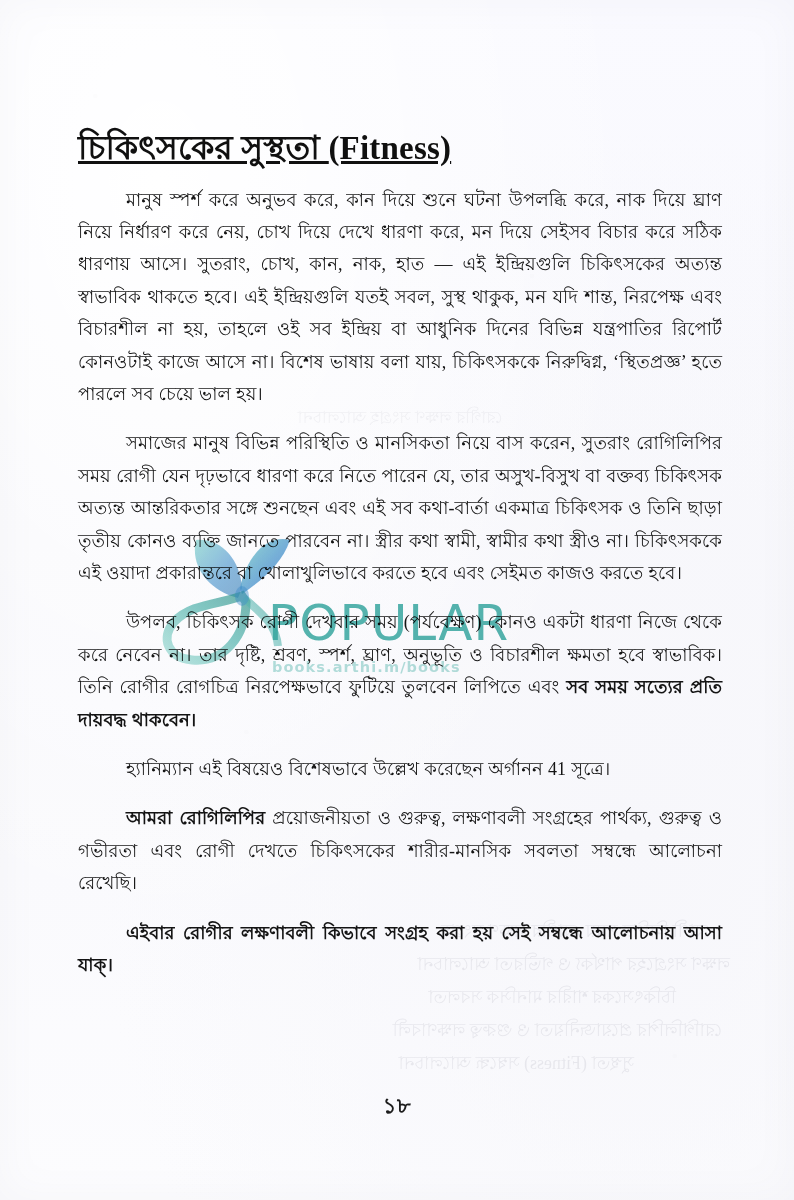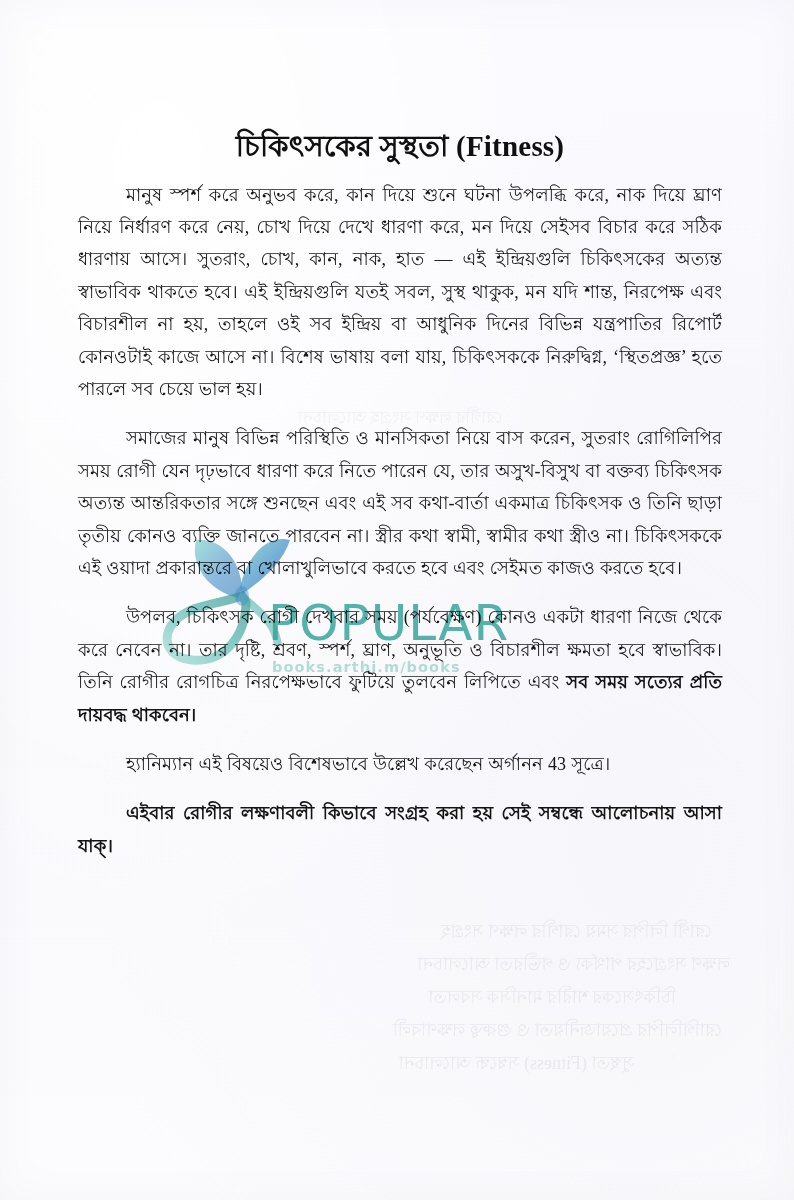--- a/index.html
+++ b/index.html
@@ -45,27 +45,27 @@
 
   
   .content {
     position: absolute;
     left: 78px;
     top: 128px;
     width: 644px;
   }
 
   .chapter-title {
-    text-align: center;
-    font-size: 29px;
+    font-size: 33px;
     line-height: 1.26;
     font-weight: 700;
     letter-spacing: 0.2px;
     margin: 0 0 14px 0;
     color: #101010;
+    text-decoration: underline;
   }
   .chapter-title .latin {
     font-family: "Liberation Serif", "DejaVu Serif", serif;
     font-weight: 700;
   }
 
   .para {
     margin: 0;
     font-size: 18px;
     line-height: 32.4px;
@@ -191,22 +191,23 @@
   <div class="content">
 
     <h1 class="chapter-title"><span>চিকিৎসকের সুস্থতা </span><span class="latin">(Fitness)</span></h1>
 
     <p class="para"><span>মানুষ স্পর্শ করে অনুভব করে, কান দিয়ে শুনে ঘটনা উপলব্ধি করে, নাক দিয়ে ঘ্রাণ নিয়ে নির্ধারণ করে নেয়, চোখ দিয়ে দেখে ধারণা করে, মন দিয়ে সেইসব বিচার করে সঠিক ধারণায় আসে। সুতরাং, চোখ, কান, নাক, হাত — এই ইন্দ্রিয়গুলি চিকিৎসকের অত্যন্ত স্বাভাবিক থাকতে হবে। এই ইন্দ্রিয়গুলি যতই সবল, সুস্থ থাকুক, মন যদি শান্ত, নিরপেক্ষ এবং বিচারশীল না হয়, তাহলে ওই সব ইন্দ্রিয় বা আধুনিক দিনের বিভিন্ন যন্ত্রপাতির রিপোর্ট কোনওটাই কাজে আসে না। বিশেষ ভাষায় বলা যায়, চিকিৎসককে নিরুদ্বিগ্ন, ‘স্থিতপ্রজ্ঞ’ হতে পারলে সব চেয়ে ভাল হয়।</span></p>
 
     <p class="para"><span>সমাজের মানুষ বিভিন্ন পরিস্থিতি ও মানসিকতা নিয়ে বাস করেন, সুতরাং রোগিলিপির সময় রোগী যেন দৃঢ়ভাবে ধারণা করে নিতে পারেন যে, তার অসুখ-বিসুখ বা বক্তব্য চিকিৎসক অত্যন্ত আন্তরিকতার সঙ্গে শুনছেন এবং এই সব কথা-বার্তা একমাত্র চিকিৎসক ও তিনি ছাড়া তৃতীয় কোনও ব্যক্তি জানতে পারবেন না। স্ত্রীর কথা স্বামী, স্বামীর কথা স্ত্রীও না। চিকিৎসককে এই ওয়াদা প্রকারান্তরে বা খোলাখুলিভাবে করতে হবে এবং সেইমত কাজও করতে হবে।</span></p>
 
     <p class="para"><span>উপলব, চিকিৎসক রোগী দেখবার সময় (পর্যবেক্ষণ) কোনও একটা ধারণা নিজে থেকে করে নেবেন না। তার দৃষ্টি, শ্রবণ, স্পর্শ, ঘ্রাণ, অনুভূতি ও বিচারশীল ক্ষমতা হবে স্বাভাবিক। তিনি রোগীর রোগচিত্র নিরপেক্ষভাবে ফুটিয়ে তুলবেন লিপিতে এবং </span><span class="bold-run">সব সময় সত্যের প্রতি দায়বদ্ধ থাকবেন।</span></p>
 
-    <p class="para"><span>হ্যানিম্যান এই বিষয়েও বিশেষভাবে উল্লেখ করেছেন অর্গানন 43 সূত্রে।</span></p>
-
+    <p class="para"><span>হ্যানিম্যান এই বিষয়েও বিশেষভাবে উল্লেখ করেছেন অর্গানন 41 সূত্রে।</span></p>
+
+    <p class="para"><span class="bold-run">আমরা রোগিলিপির</span><span> প্রয়োজনীয়তা ও গুরুত্ব, লক্ষণাবলী সংগ্রহের পার্থক্য, গুরুত্ব ও গভীরতা এবং রোগী দেখতে চিকিৎসকের শারীর-মানসিক সবলতা সম্বন্ধে আলোচনা রেখেছি।</span></p>
 
     <p class="para"><span class="bold-run">এইবার রোগীর লক্ষণাবলী কিভাবে সংগ্রহ করা হয় সেই </span><span class="bold-run">সম্বন্ধে আলোচনায় আসা যাক্‌।</span></p>
 
   </div>
 
   <div class="watermark">
     <svg class="wm-logo" viewBox="0 0 175 150">
       <defs>
         <linearGradient id="lgTop" x1="0" y1="0" x2="1" y2="1">
           <stop offset="0%" stop-color="#5fc9bd"></stop>
@@ -234,14 +235,15 @@
   </div>
 
   <div class="bleed">
     <span class="b1">রোগী লিপির সময় রোগীর লক্ষণ সংগ্রহ</span>
     <span class="b2">লক্ষণ সংগ্রহের পার্থক্য ও গভীরতা আলোচনা</span>
     <span class="b3">চিকিৎসকের শারীর মানসিক সবলতা</span>
     <span class="b4">রোগিলিপির প্রয়োজনীয়তা ও গুরুত্ব লক্ষণাবলী</span>
     <span class="b5">সুস্থতা (Fitness) সম্বন্ধে আলোচনা</span>
   </div>
 
+  <div class="page-number">১৮</div>
 
 </div>
 
 </body></html>

